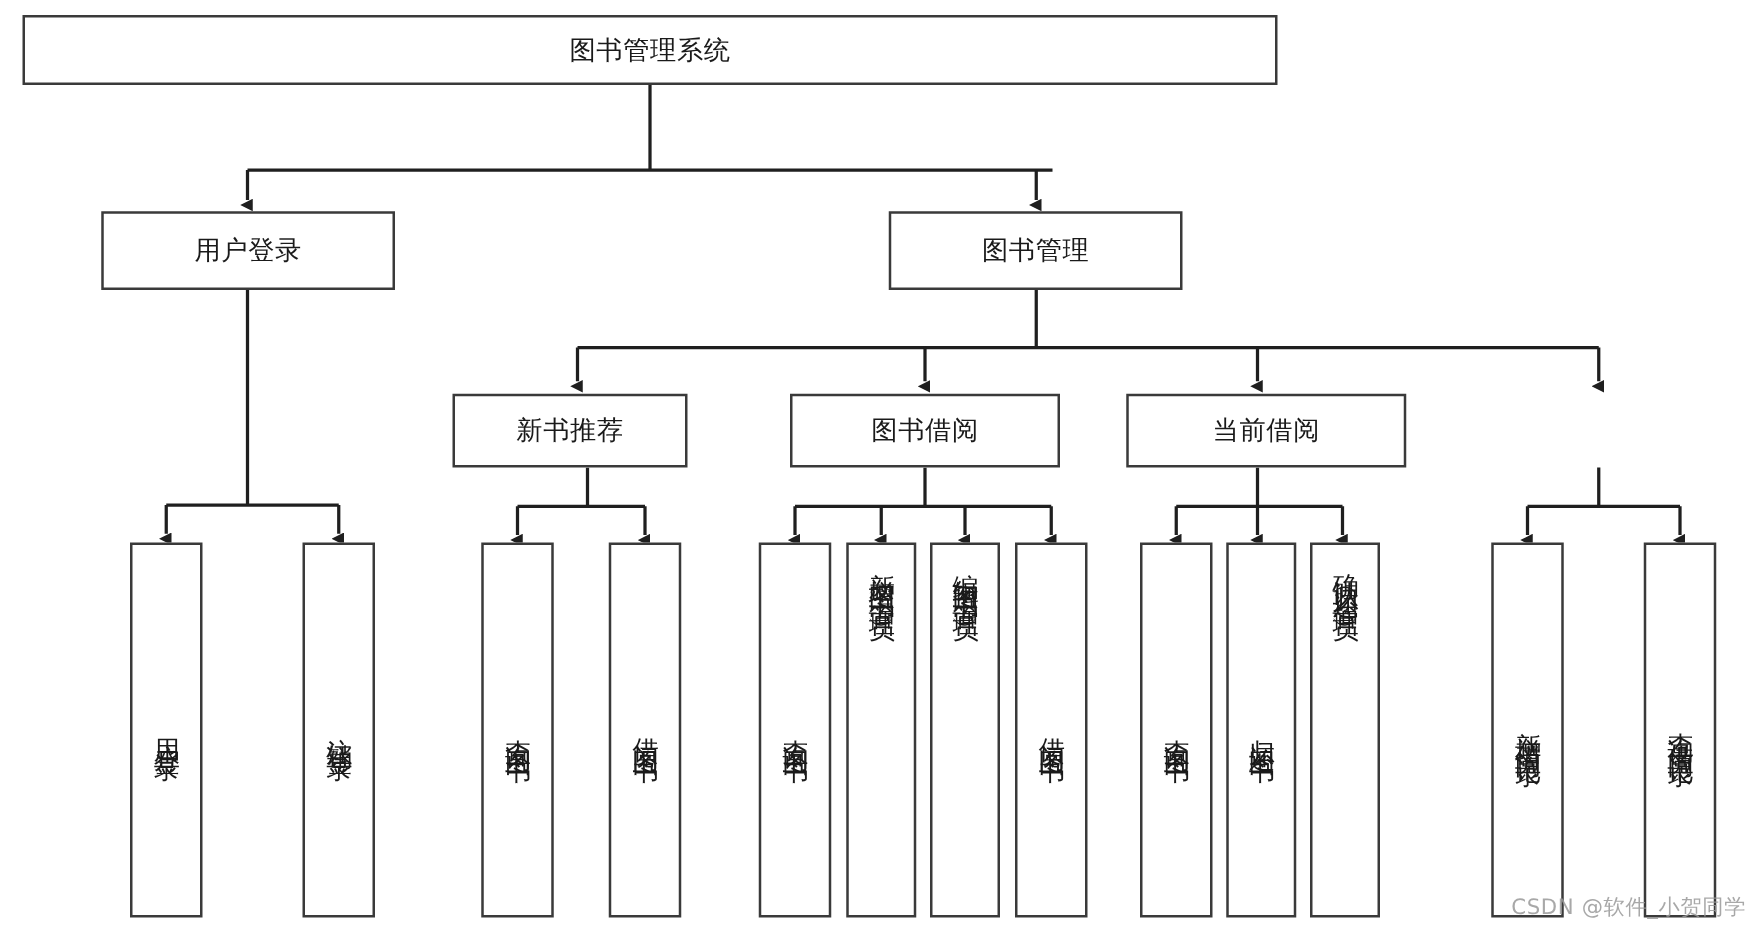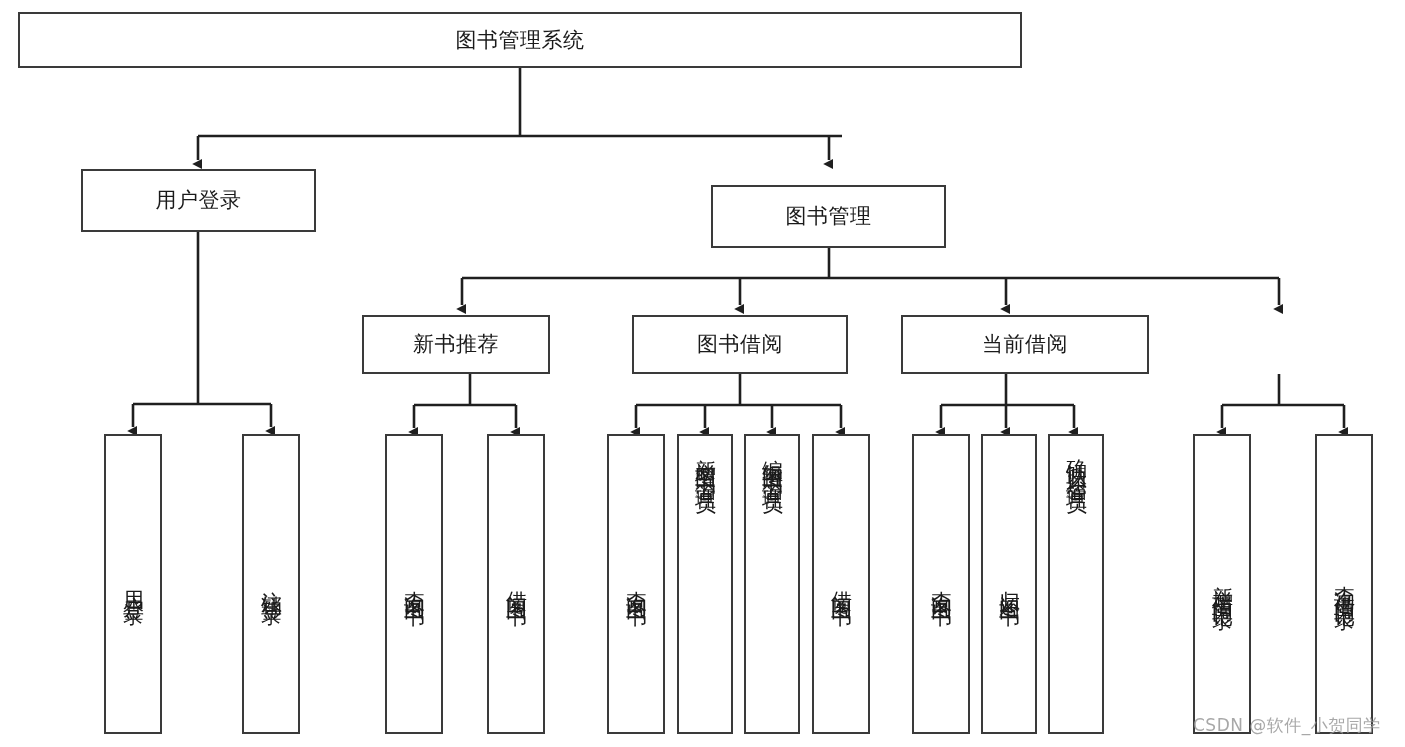--- a/index.html
+++ b/index.html
@@ -128,31 +128,31 @@
     </g>
   </svg>
 
   <div class="node h" style="left:18px; top:12px; width:1004px; height:56px;">
     <span class="label">图书管理系统</span>
   </div>
 
   <div class="node h" style="left:81px; top:169px; width:235px; height:63px;">
     <span class="label">用户登录</span>
   </div>
-  <div class="node h" style="left:711px; top:169px; width:235px; height:63px;margin-top:16px;">
+  <div class="node h" style="left:711px; top:169px; width:235px; height:63px;">
     <span class="label">图书管理</span>
   </div>
 
   <div class="node h" style="left:362px; top:315px; width:188px; height:59px;">
     <span class="label">新书推荐</span>
   </div>
   <div class="node h" style="left:632px; top:315px; width:216px; height:59px;">
     <span class="label">图书借阅</span>
   </div>
-  <div class="node h" style="left:901px; top:315px; width:248px; height:59px;">
+  <div class="node h" style="left:901px; top:315px; width:224px; height:59px;">
     <span class="label">当前借阅</span>
   </div>
 
   <div class="node v centered" style="left:104px; top:434px; width:58px; height:300px;">
     <span class="label">用户登录</span>
   </div>
   <div class="node v centered" style="left:242px; top:434px; width:58px; height:300px;">
     <span class="label">注销登录</span>
   </div>
 
@@ -186,15 +186,15 @@
     <span class="label">确认归还（管理员）</span>
   </div>
 
   <div class="node v centered" style="left:1193px; top:434px; width:58px; height:300px;">
     <span class="label">新增借阅记录</span>
   </div>
   <div class="node v centered" style="left:1315px; top:434px; width:58px; height:300px;">
     <span class="label">查询借阅记录</span>
   </div>
 
-  <div class="watermark" style="left:1193px; top:714px;">CSDN @软件_小贺同学</div>
+  <div class="watermark" style="left:1193px; top:714px;padding-left:16px;">CSDN @软件_小贺同学</div>
 
 </div>
 
 </body></html>

